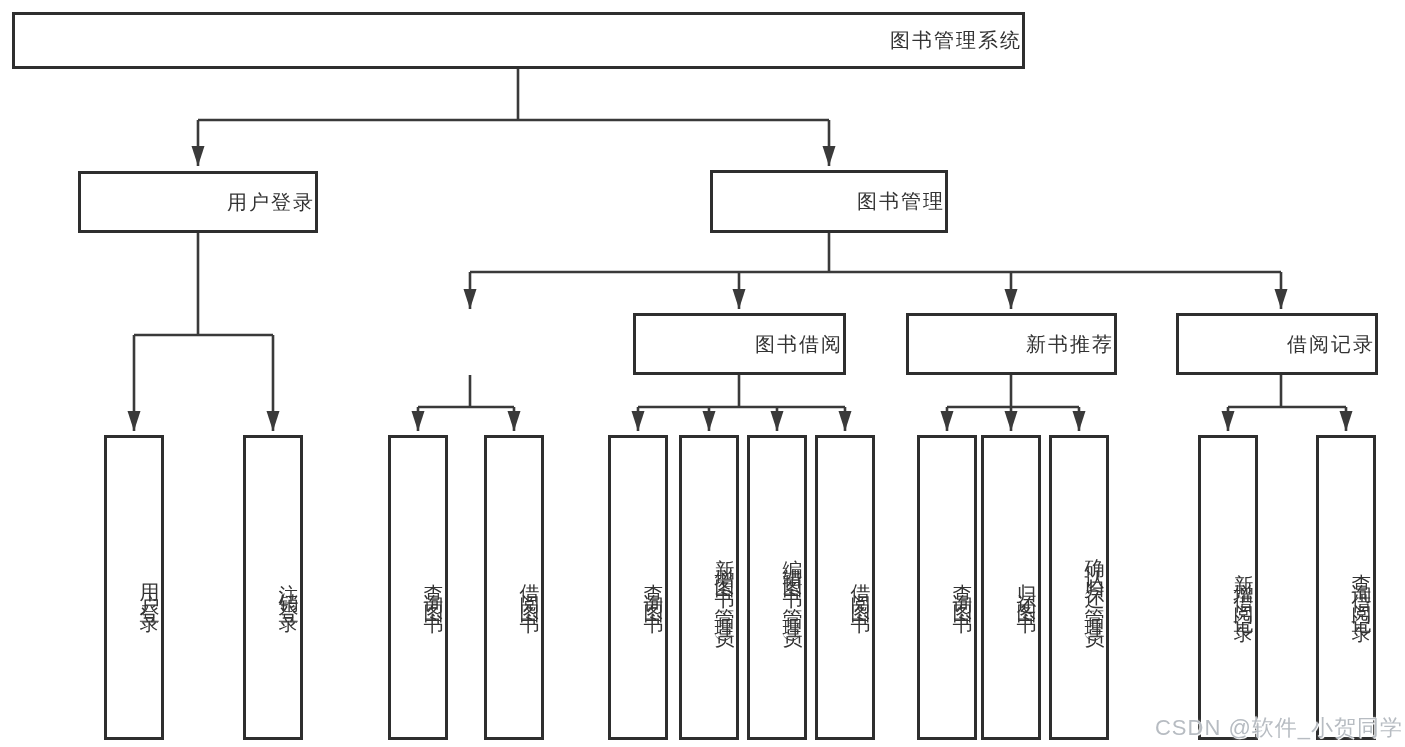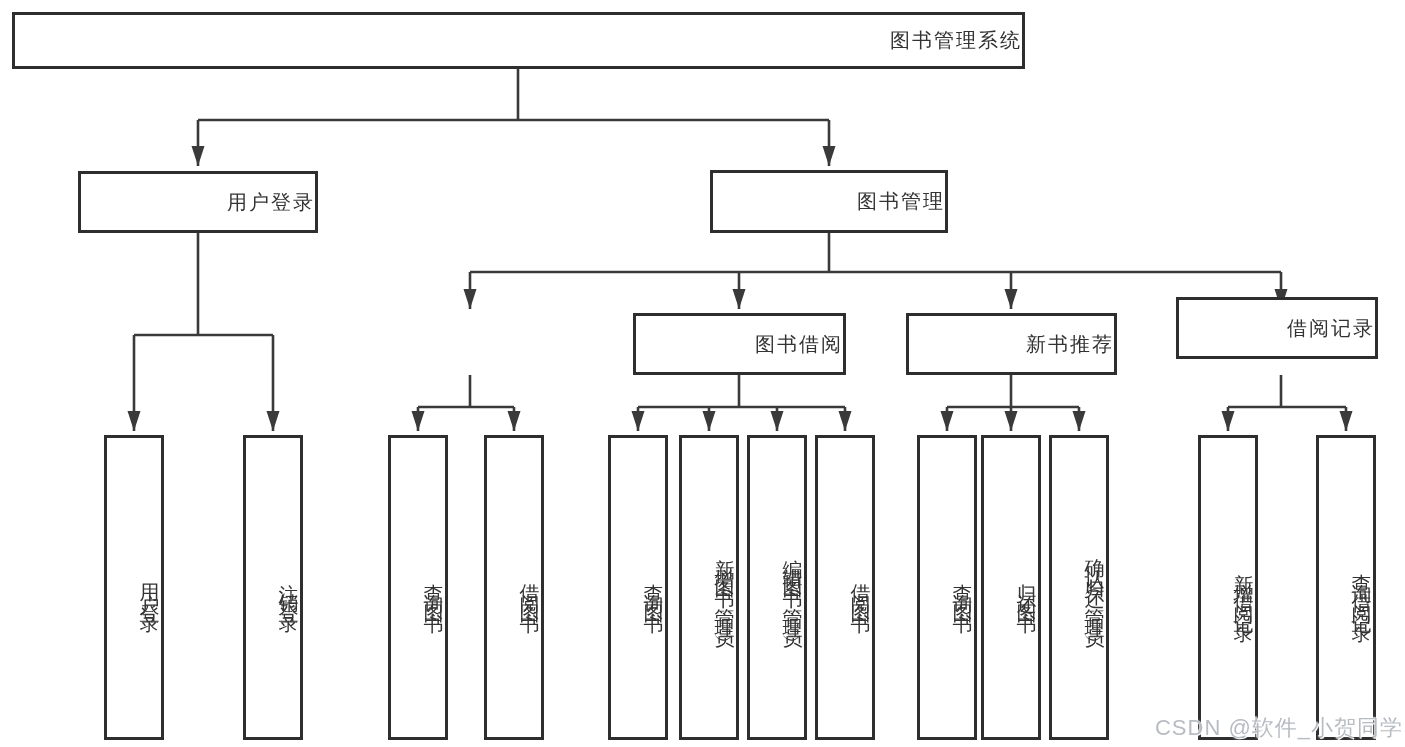--- a/index.html
+++ b/index.html
@@ -128,21 +128,21 @@
   <div class="box h" style="left:710px;top:170px;width:238px;height:63px">
     <span>图书管理</span>
   </div>
 
   <div class="box h" style="left:633px;top:313px;width:213px;height:62px">
     <span>图书借阅</span>
   </div>
   <div class="box h" style="left:906px;top:313px;width:211px;height:62px">
     <span>新书推荐</span>
   </div>
-  <div class="box h" style="left:1176px;top:297px;width:202px;height:62px">
+  <div class="box h" style="left:1176px;top:313px;width:202px;height:62px">
     <span>借阅记录</span>
   </div>
 
   <div class="box v" style="left:104px;top:435px;width:60px;height:305px">
     <span>用户登录</span>
   </div>
   <div class="box v" style="left:243px;top:435px;width:60px;height:305px">
     <span>注销登录</span>
   </div>
 

